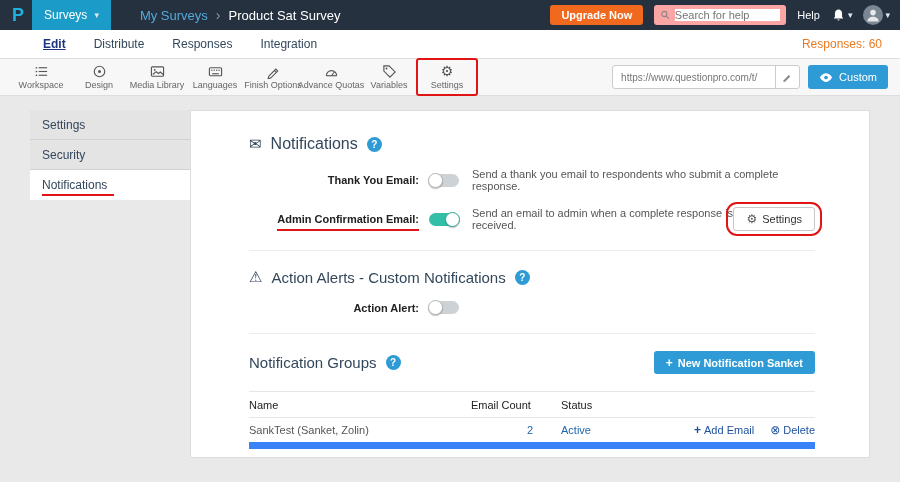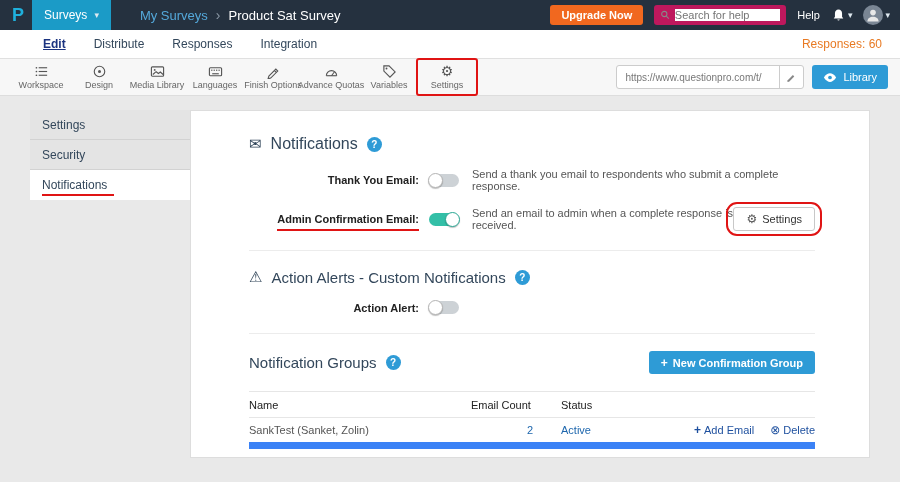--- a/index.html
+++ b/index.html
@@ -11,21 +11,21 @@
   .topbar { height:30px; background:#25313f; display:flex; align-items:center; padding:0 10px 0 8px; flex-shrink:0; }
   .logo { color:#1fb0dc; font-weight:bold; font-size:18px; padding:0 8px 0 4px; }
   .surveys-btn { background:#1b9bc7; color:#fff; font-size:12px; height:30px; display:flex; align-items:center; gap:7px; padding:16px 12px; cursor:pointer; }
   .caret { font-size:9px; color:#dfe9f0; }
   .breadcrumb { display:flex; align-items:flex-end; gap:8px; margin-left:29px; font-size:13px; }
   .bc-parent { color:#54a8da; cursor:pointer; }
   .bc-sep { color:#8b98a5; font-size:14px; }
   .bc-current { color:#fff; }
   .topbar-right { margin-left:auto; display:flex; align-items:center; gap:11px; }
   .upgrade-btn { background:#f1681f; color:#fff; font-size:11px; font-weight:bold; padding:4px 11px; border-radius:3px; cursor:pointer; }
-  .search-box { background:#be185d; border-radius:3px; height:20px; display:flex; align-items:center; padding:0 6px; width:132px; gap:4px; }
+  .search-box { background:#fca5a5; border-radius:3px; height:20px; display:flex; align-items:center; padding:0 6px; width:132px; gap:4px; }
   .search-box input { border:none; outline:none; font-size:11px; width:100%; color:#333; font-family:"Liberation Sans", sans-serif; }
   .help-link { color:#fff; font-size:11px; cursor:pointer; }
   .icon-group { display:flex; align-items:center; gap:2px; cursor:pointer; }
   .avatar { width:20px; height:20px; border-radius:50%; background:#7a8694; display:flex; align-items:center; justify-content:center; overflow:hidden; }
 
   
   .navtabs { height:29px; background:#fff; display:flex; align-items:center; padding:0 18px; gap:28px; border-bottom:1px solid #e0e0e0; flex-shrink:0; }
   .tab { font-size:12px; color:#33475b; cursor:pointer; }
   .tab.active { color:#1b3380; font-weight:bold; text-decoration:underline;padding-left:25px; }
   .responses { margin-left:auto; color:#e87a23; font-size:12px; }
@@ -219,21 +219,21 @@
           <svg width="11" height="11" viewBox="0 0 16 16">
               <path d="M2.5 12 L10 4.5 l2 2 L4.5 14 l-2.6 .6 z" fill="#888"></path>
             </svg>
         </span>
       </div>
       <div class="preview-btn">
         <svg width="14" height="11" viewBox="0 0 16 12">
             <path d="M1 6 C3 2.4 5.8 1 8 1 s5 1.4 7 5 c-2 3.6-5 5-7 5 S3 9.6 1 6 z" fill="#fff"></path>
             <circle cx="8" cy="6" r="2.1" fill="#2e9bd6"></circle>
           </svg>
-        <span>Library</span>
+        <span>Custom</span>
       </div>
     </div>
   </div>
 
   <div class="content">
 
     <aside class="sidebar">
       <div class="side-item">
         <span>Settings</span>
       </div>
@@ -297,21 +297,21 @@
 
       <div class="divider"></div>
 
       <div class="groups-head">
         <div class="sec-title small">
           <span>Notification Groups</span>
           <span class="help-dot">?</span>
         </div>
         <div class="new-group-btn">
           <span class="plus-glyph">+</span>
-          <span>New Confirmation Group</span>
+          <span>New Notification Sanket</span>
         </div>
       </div>
 
       <div class="ngroup-table">
         <div class="t-head">
           <span class="col-name">Name</span>
           <span class="col-count">Email Count</span>
           <span class="col-status">Status</span>
           <span class="col-actions"></span>
         </div>

